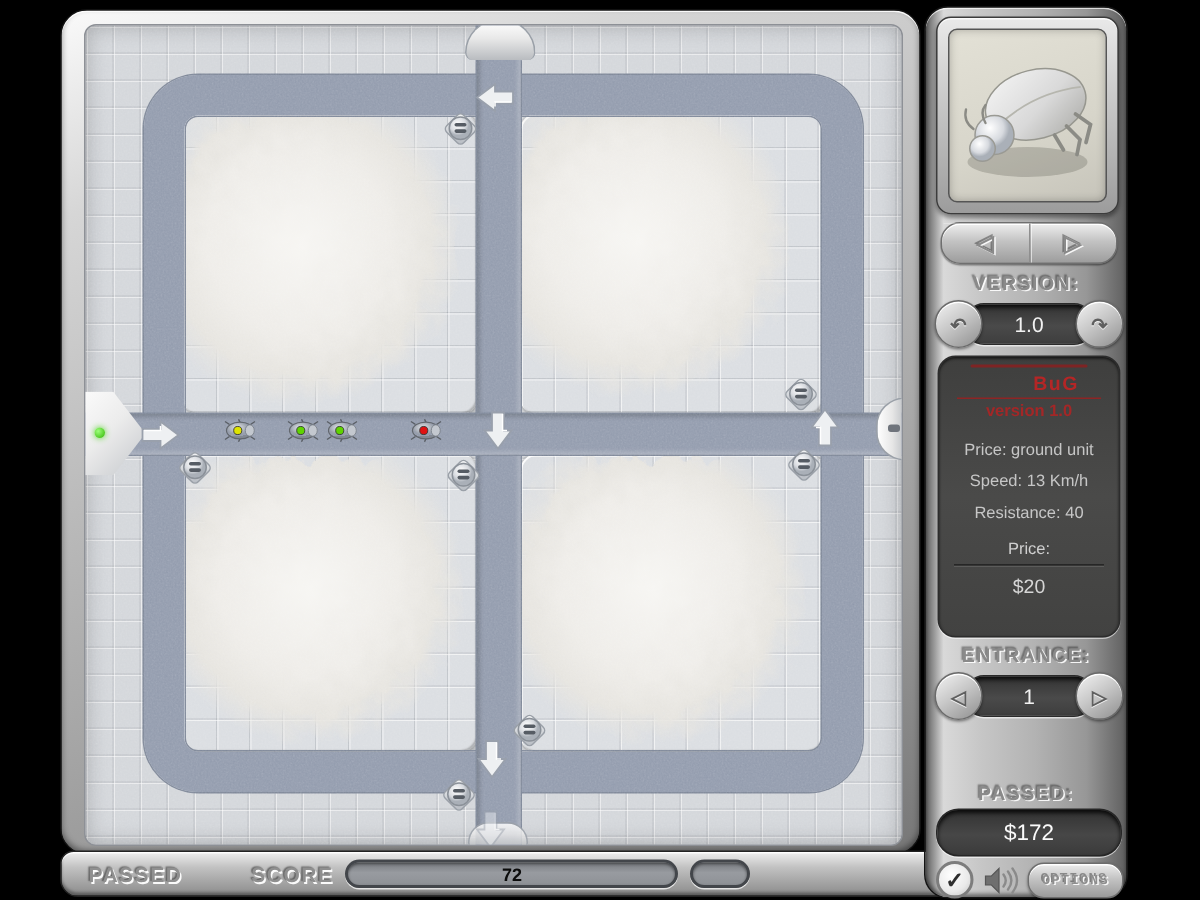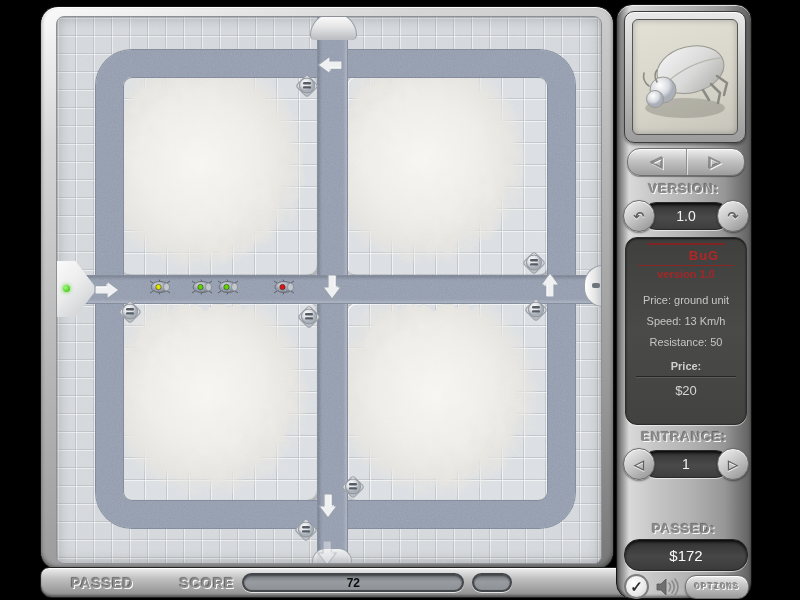--- a/index.html
+++ b/index.html
@@ -54,21 +54,21 @@
   .sprite{position:absolute;z-index:7;}
   .arrow-sprite{z-index:6;}
   .bug-sprite{z-index:8;}
 
   
   .hud-bar{
     position:absolute;left:40px;top:567px;width:684px;height:31px;
     border-radius:9px 9px 12px 12px;border:1px solid #222;box-sizing:border-box;
     background:linear-gradient(180deg,#efefef 0%,#c2c2c2 35%,#a8a8a8 65%,#8b8b8b 100%);
     box-shadow:inset 0 1px 0 rgba(255,255,255,.9), inset 0 -2px 2px rgba(0,0,0,.35);
-    display:flex;align-items:center;z-index:9;padding-left:12px;
+    display:flex;align-items:center;z-index:9;
   }
   .hud-label{
     font-size:14px;font-weight:bold;letter-spacing:1px;color:#8f8f8f;
     text-shadow:1px 1px 0 rgba(255,255,255,.95), -1px -1px 1px rgba(0,0,0,.45);
   }
   .hud-pill{
     height:19px;border-radius:11px;border:2px solid #43464b;
     background:linear-gradient(180deg,#76797e 0%,#989ba0 45%,#8e9196 100%);
     box-shadow:0 1px 0 rgba(255,255,255,.75), inset 0 1px 2px rgba(0,0,0,.45);
     color:#0c0c0c;font-size:12px;font-weight:bold;
@@ -126,21 +126,21 @@
     position:absolute;left:8px;top:232px;width:120px;height:186px;border-radius:12px;
     background:linear-gradient(180deg,#3f3f3e 0%,#4a4a49 50%,#424241 100%);
     border:1px solid #2c2c2c;box-shadow:0 1px 0 rgba(255,255,255,.55), inset 0 1px 2px rgba(0,0,0,.7);
     text-align:center;color:#c9c9c9;font-size:11px;
   }
   .info-topline{margin:5px auto 3px;width:78px;height:2px;background:#7e2424;border-radius:1px;}
   .unit-name{color:#b42626;font-size:13px;font-weight:bold;letter-spacing:1px;margin-left:36px;}
   .red-rule{margin:2px auto;width:96px;height:1px;background:#8e2525;}
   .unit-version{color:#a32727;font-size:11px;font-weight:bold;}
   .stat-line{margin-top:9px;color:#c6c6c6;}
-  .price-label{margin-top:12px;font-weight:bold;color:#cfcfcf;}
+  .price-label{margin-top:12px;font-weight:normal;color:#cfcfcf;}
   .groove{margin:4px auto 0;width:100px;height:1px;background:rgba(0,0,0,.45);box-shadow:0 1px 0 rgba(255,255,255,.12);}
   .price-value{margin-top:6px;font-size:13px;color:#d6d6d6;}
   .letout-btn{
     position:absolute;left:8px;top:481px;width:120px;height:28px;border-radius:14px;cursor:pointer;
     background:linear-gradient(180deg,#f1f1f1 0%,#c7c7c7 45%,#9e9e9e 100%);
     border:1px solid #686868;box-shadow:0 2px 2px rgba(0,0,0,.4), inset 0 1px 0 #fff, inset 0 0 0 2px rgba(255,255,255,.35);
     display:flex;align-items:center;justify-content:center;
     font-size:13px;font-weight:bold;letter-spacing:1px;color:#a9a9a9;
     text-shadow:1px 1px 0 rgba(255,255,255,.95), -1px -1px 0 rgba(0,0,0,.4);
   }
@@ -382,21 +382,21 @@
     </div>
   </div>
 
   <div class="info-panel">
     <div class="info-topline"></div>
     <div class="unit-name">BuG</div>
     <div class="red-rule"></div>
     <div class="unit-version">version 1.0</div>
     <div class="stat-line" style="margin-top:14px">Price: ground unit</div>
     <div class="stat-line">Speed: 13 Km/h</div>
-    <div class="stat-line">Resistance: 50</div>
+    <div class="stat-line">Resistance: 40</div>
     <div class="price-label">Price:</div>
     <div class="groove"></div>
     <div class="price-value">$20</div>
   </div>
 
   <div class="side-label" style="top:424px">ENTRANCE:</div>
 
   <div class="selector-row" style="top:442px">
     <div class="dark-pill">
       <span>1</span>

